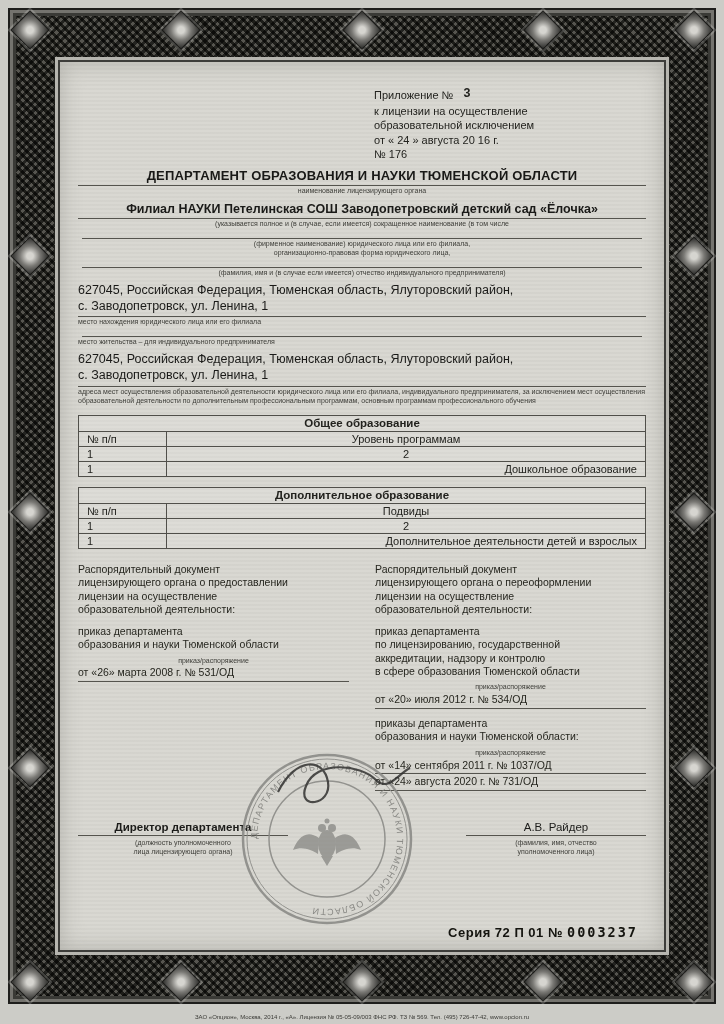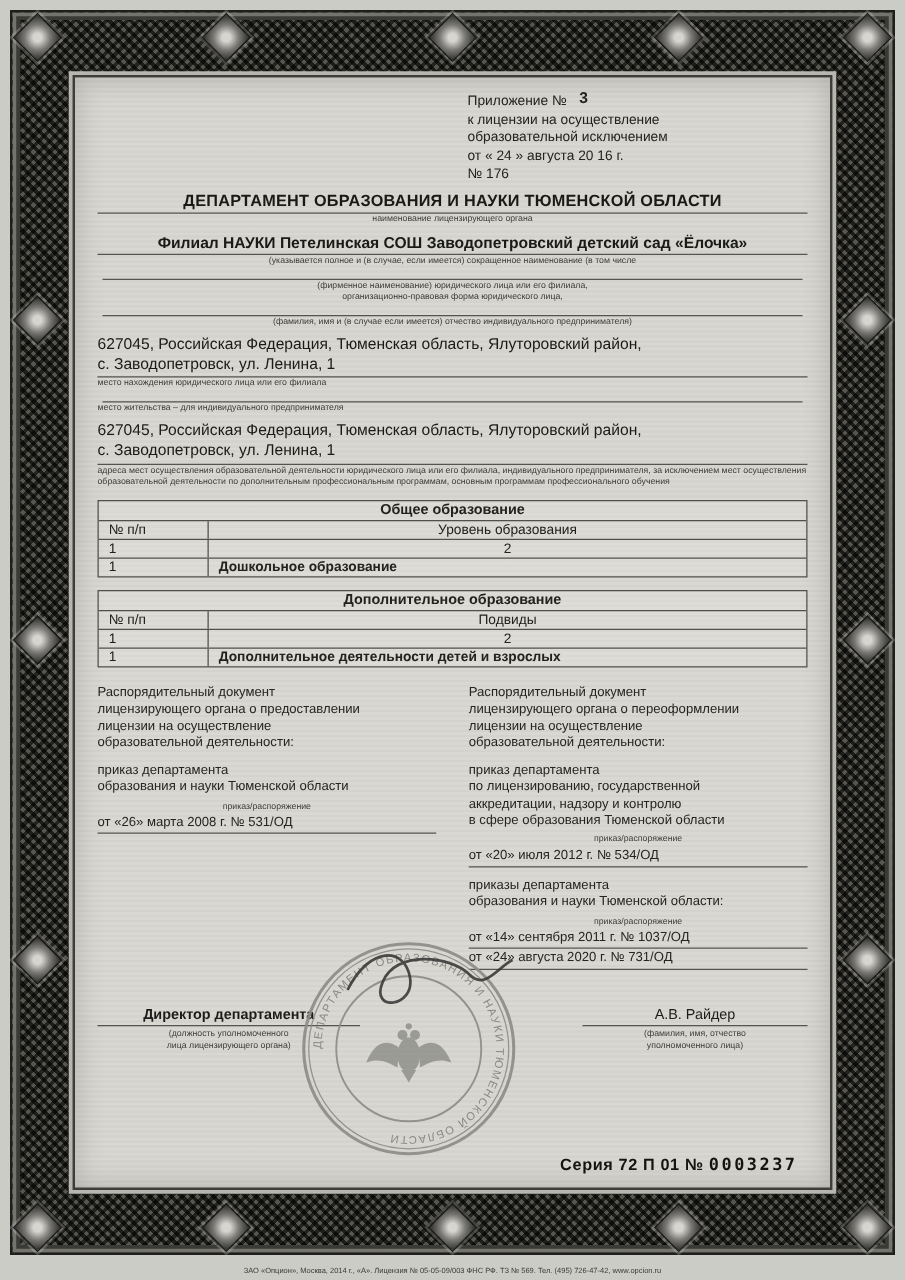--- a/index.html
+++ b/index.html
@@ -24,21 +24,21 @@
     border:1px solid #1c1c1a; box-shadow:0 0 0 2px rgba(220,220,215,.25);
   }
 
   
   .paper {
     position:absolute; left:58px; right:58px; top:60px; bottom:72px;
     background:#d9d8d2;
     background-image: repeating-linear-gradient(0deg, rgba(110,110,105,.05) 0 2px, rgba(0,0,0,0) 2px 4px);
     border:2px solid #3d3d3a;
     box-shadow: 0 0 0 3px #b7b6b0, inset 0 0 22px rgba(75,75,70,.28);
-    padding:10px 18px 8px;
+    padding:25px 18px 8px;
     color:#22221e;
   }
 
   .annex { margin-left:auto; width:272px; font-size:11px; line-height:1.32; color:#23231f; }
   .annex .num3 { font-size:12.5px; font-weight:bold; margin-left:10px; position:relative; top:-2px; }
 
   .center { text-align:center; }
   .pre { white-space:pre-line; }
 
   .authority-name { margin-top:6px; text-align:center; font-weight:bold; font-size:13px; letter-spacing:.2px;
@@ -51,21 +51,21 @@
     border-bottom:1px solid #55544e; padding-bottom:2px; color:#1a1a18; }
   .addr { margin-top:6px; text-align:left; font-weight:normal; font-size:12.5px; line-height:1.25;
     border-bottom:1px solid #55544e; padding-bottom:2px; color:#1a1a18; }
 
   .edu-table { border:1px solid #504f4a; margin-top:10px; font-size:11px; background:rgba(255,255,255,.12); }
   .t-title { text-align:center; font-weight:bold; font-size:11.5px; padding:1px 0 2px; border-bottom:1px solid #504f4a; }
   .t-row { display:flex; border-bottom:1px solid #504f4a; }
   .t-row:last-child { border-bottom:none; }
   .t-c1 { width:88px; border-right:1px solid #504f4a; padding:1px 8px; }
   .t-c2 { flex:1; text-align:center; padding:1px 8px; }
-  .t-row.data .t-c2 { text-align:left; font-weight:bold; }
+  .t-row.data .t-c2 { text-align:right; font-weight:normal; }
 
   .orders { display:grid; grid-template-columns:1fr 1fr; column-gap:26px; margin-top:14px;
     font-size:10.5px; line-height:1.28; color:#26261f; }
   .ord-intro { margin-bottom:8px; }
   .ord-body { margin-bottom:2px; }
   .ord-cap { font-size:7px; text-align:center; color:#3d3d38; margin-top:5px; }
   .ord-val { border-bottom:1px solid #55544e; padding-bottom:1px; margin-top:1px; }
   .mt8 { margin-top:8px; }
 
   .sig-row { display:flex; justify-content:space-between; margin-top:30px; position:relative; }
@@ -139,21 +139,21 @@
     <div class="addr">
       <div>627045, Российская Федерация, Тюменская область, Ялуторовский район,</div>
       <div>с. Заводопетровск, ул. Ленина, 1</div>
     </div>
     <div class="cap">адреса мест осуществления образовательной деятельности юридического лица или его филиала, индивидуального предпринимателя, за исключением мест осуществления образовательной деятельности по дополнительным профессиональным программам, основным программам профессионального обучения</div>
 
     <div class="edu-table">
       <div class="t-title">Общее образование</div>
       <div class="t-row">
         <div class="t-c1">№ п/п</div>
-        <div class="t-c2">Уровень образования</div>
+        <div class="t-c2">Уровень программам</div>
       </div>
       <div class="t-row">
         <div class="t-c1">1</div>
         <div class="t-c2">2</div>
       </div>
       <div class="t-row data">
         <div class="t-c1">1</div>
         <div class="t-c2">Дошкольное образование</div>
       </div>
     </div>

